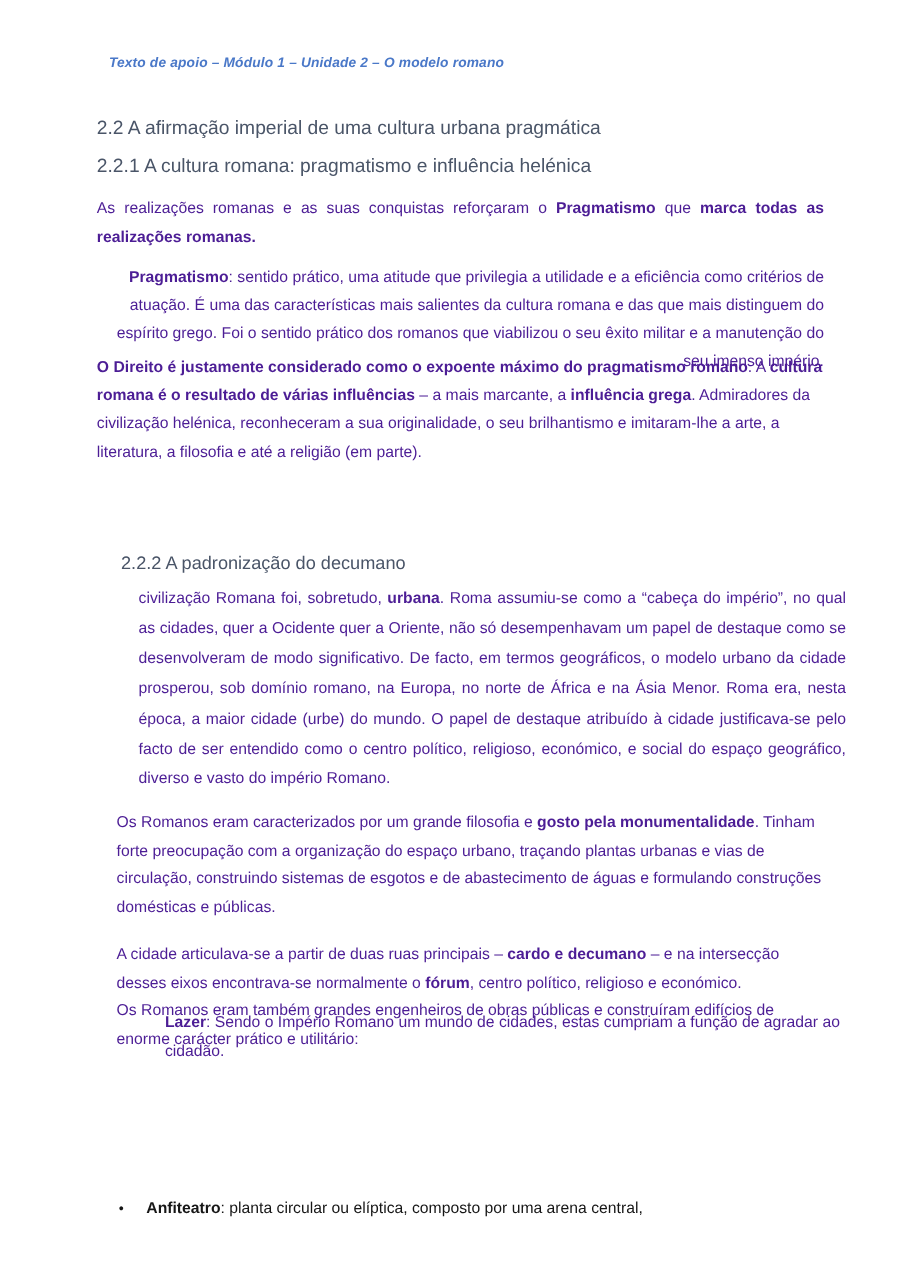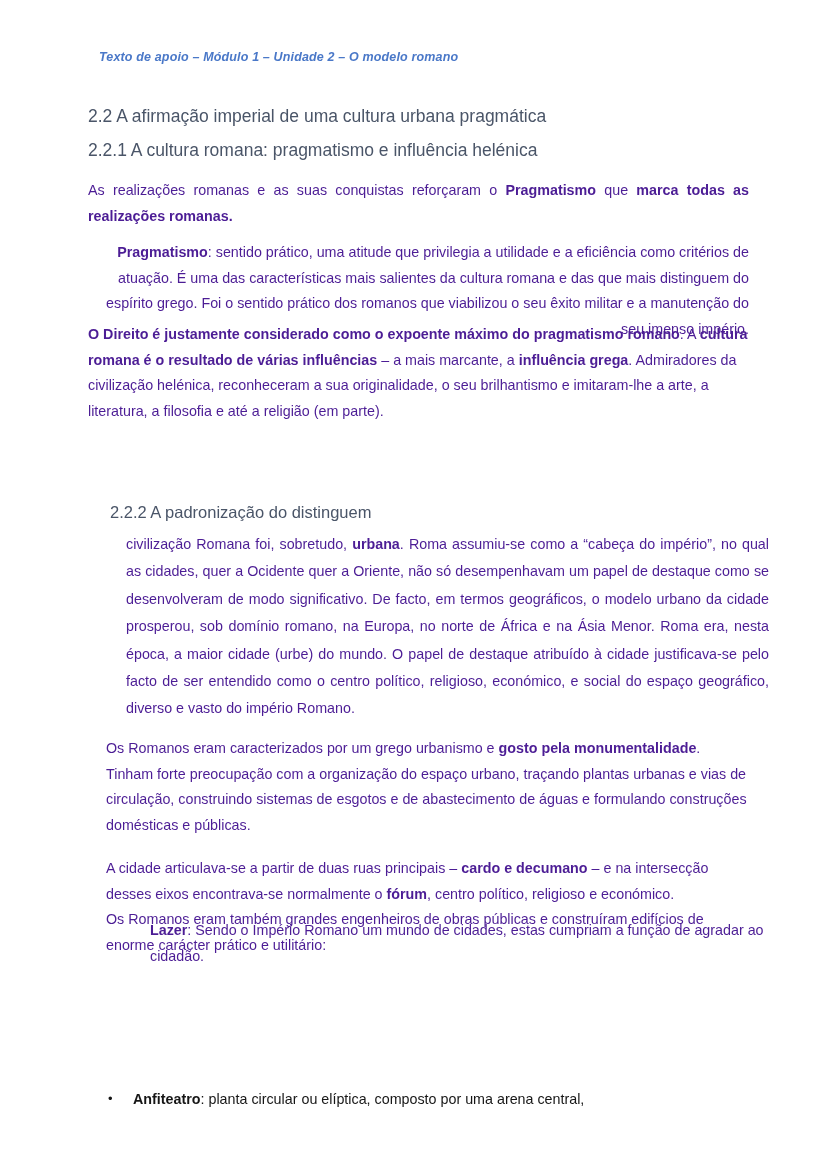--- a/index.html
+++ b/index.html
@@ -115,28 +115,28 @@
   </div>
 
   <div class="block w1 left p-pragma">
     <b>Pragmatismo</b><span>: sentido prático, uma atitude que privilegia a utilidade e a eficiência como critérios de atuação. É uma das características mais salientes da cultura romana e das que mais distinguem do espírito grego. Foi o sentido prático dos romanos que viabilizou o seu êxito militar e a manutenção do seu imenso império.</span>
   </div>
 
   <div class="block w1 left p-direito">
     <b>O Direito é justamente considerado como o expoente máximo do pragmatismo romano</b><span>. A </span><b>cultura romana é o resultado de várias influências</b><span> – a mais marcante, a </span><b>influência grega</b><span>. Admiradores da civilização helénica, reconheceram a sua originalidade, o seu brilhantismo e imitaram-lhe a arte, a literatura, a filosofia e até a religião (em parte).</span>
   </div>
 
-  <div class="h-2 lvl4">2.2.2 A padronização do distinguem</div>
+  <div class="h-2 lvl4">2.2.2 A padronização do decumano</div>
 
   <div class="block w2 just p-civiliz">
     <span>civilização Romana foi, sobretudo, </span><b>urbana</b><span>. Roma assumiu-se como a “cabeça do império”, no qual as cidades, quer a Ocidente quer a Oriente, não só desempenhavam um papel de destaque como se desenvolveram de modo significativo. De facto, em termos geográficos, o modelo urbano da cidade prosperou, sob domínio romano, na Europa, no norte de África e na Ásia Menor. Roma era, nesta época, a maior cidade (urbe) do mundo. O papel de destaque atribuído à cidade justificava-se pelo facto de ser entendido como o centro político, religioso, económico, e social do espaço geográfico, diverso e vasto do império Romano.</span>
   </div>
 
   <div class="block w2 left p-romanos">
-    <span>Os Romanos eram caracterizados por um grego urbanismo e </span><b>gosto pela monumentalidade</b><span>. Tinham forte preocupação com a organização do espaço urbano, traçando plantas urbanas e vias de circulação, construindo sistemas de esgotos e de abastecimento de águas e formulando construções domésticas e públicas.</span>
+    <span>Os Romanos eram caracterizados por um grande filosofia e </span><b>gosto pela monumentalidade</b><span>. Tinham forte preocupação com a organização do espaço urbano, traçando plantas urbanas e vias de circulação, construindo sistemas de esgotos e de abastecimento de águas e formulando construções domésticas e públicas.</span>
   </div>
 
   <div class="block w2 left p-cidade">
     <span>A cidade articulava-se a partir de duas ruas principais – </span><b>cardo e decumano</b><span> – e na intersecção desses eixos encontrava-se normalmente o </span><b>fórum</b><span>, centro político, religioso e económico.</span><br>
     <span>Os Romanos eram também grandes engenheiros de obras públicas e construíram edifícios de enorme carácter prático e utilitário:</span>
   </div>
 
   <div class="block w2 left p-lazer">
     <b>Lazer</b><span>: Sendo o Império Romano um mundo de cidades, estas cumpriam a função de agradar ao cidadão.</span>
   </div>

